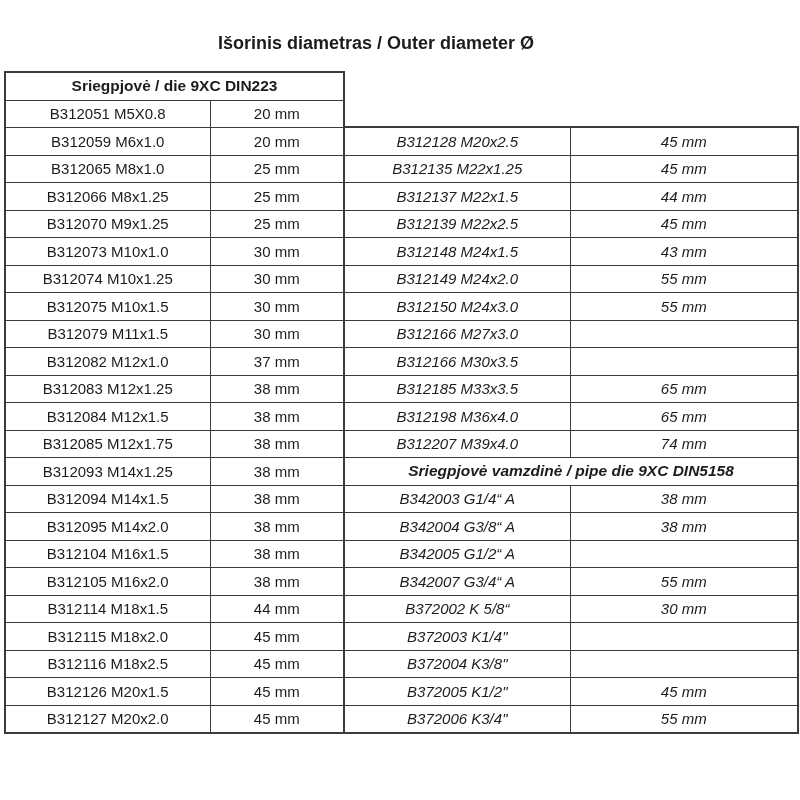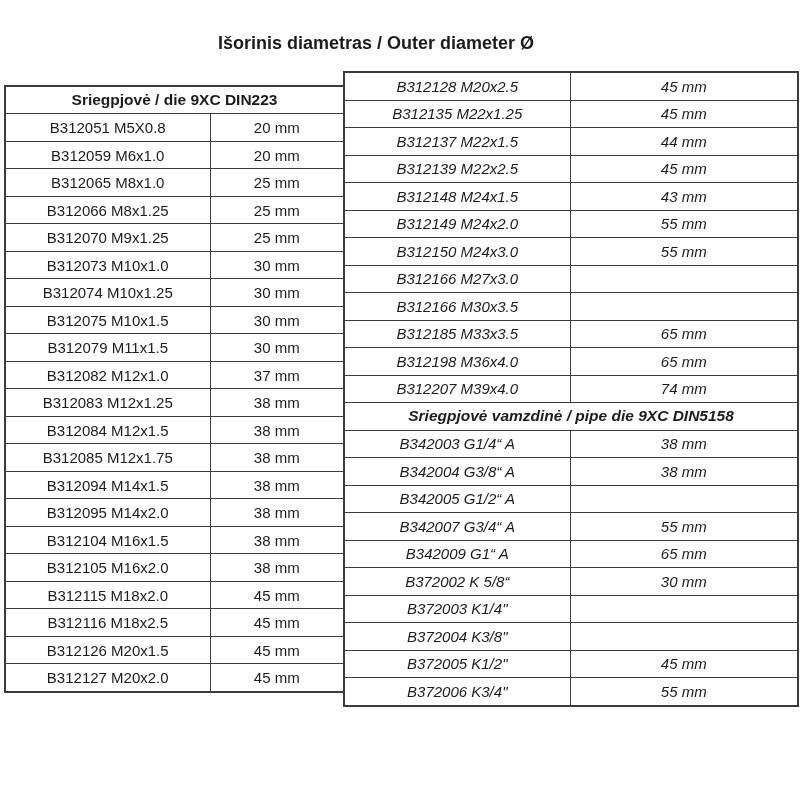--- a/index.html
+++ b/index.html
@@ -23,21 +23,21 @@
     text-align: center;
     margin: 0;
     padding-top: 32px;
     line-height: 22px;
     position: relative;
     left: -24px;
     white-space: nowrap;
   }
   .tables {
     display: flex;
-    align-items: center;
+    align-items: flex-end;
     margin: 17px 0 0 4px;
   }
   table.tbl {
     border-collapse: collapse;
     table-layout: fixed;
     border: 2px solid #3b3b3b;
   }
   table.tbl td {
     border: 1px solid #3b3b3b;
     height: 26.5px;
@@ -120,34 +120,42 @@
           </tr>
           <tr>
             <td>B312084 M12x1.5</td>
             <td>38 mm</td>
           </tr>
           <tr>
             <td>B312085 M12x1.75</td>
             <td>38 mm</td>
           </tr>
           <tr>
+            <td>B312093 M14x1.25</td>
+            <td>38 mm</td>
+          </tr>
+          <tr>
             <td>B312094 M14x1.5</td>
             <td>38 mm</td>
           </tr>
           <tr>
             <td>B312095 M14x2.0</td>
             <td>38 mm</td>
           </tr>
           <tr>
             <td>B312104 M16x1.5</td>
             <td>38 mm</td>
           </tr>
           <tr>
             <td>B312105 M16x2.0</td>
             <td>38 mm</td>
+          </tr>
+          <tr>
+            <td>B312114 M18x1.5</td>
+            <td>44 mm</td>
           </tr>
           <tr>
             <td>B312115 M18x2.0</td>
             <td>45 mm</td>
           </tr>
           <tr>
             <td>B312116 M18x2.5</td>
             <td>45 mm</td>
           </tr>
           <tr>
@@ -227,24 +235,20 @@
           </tr>
           <tr>
             <td>B342005 G1/2“ A</td>
             <td></td>
           </tr>
           <tr>
             <td>B342007 G3/4“ A</td>
             <td>55 mm</td>
           </tr>
           <tr>
-            <td>B342009 G1“ A</td>
-            <td>65 mm</td>
-          </tr>
-          <tr>
             <td>B372002 K 5/8“</td>
             <td>30 mm</td>
           </tr>
           <tr>
             <td>B372003 K1/4"</td>
             <td></td>
           </tr>
           <tr>
             <td>B372004 K3/8"</td>
             <td></td>

